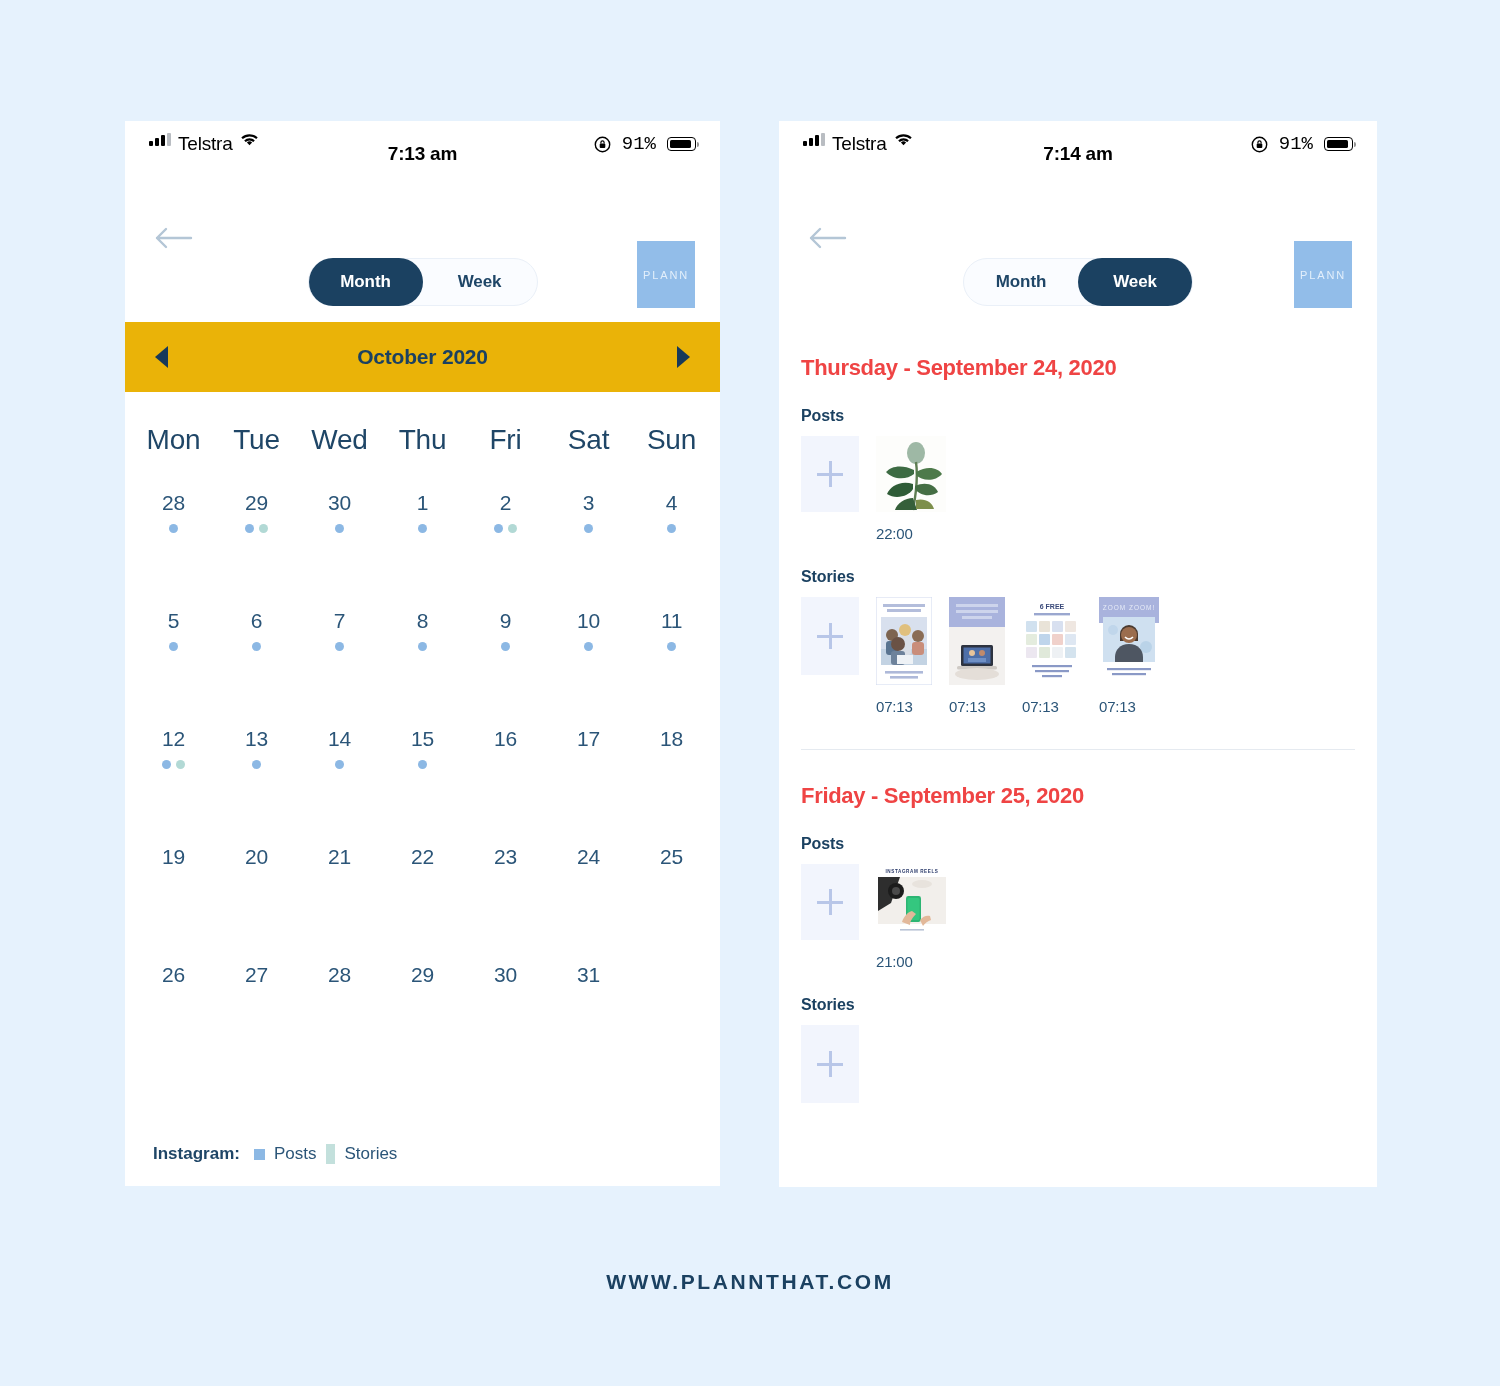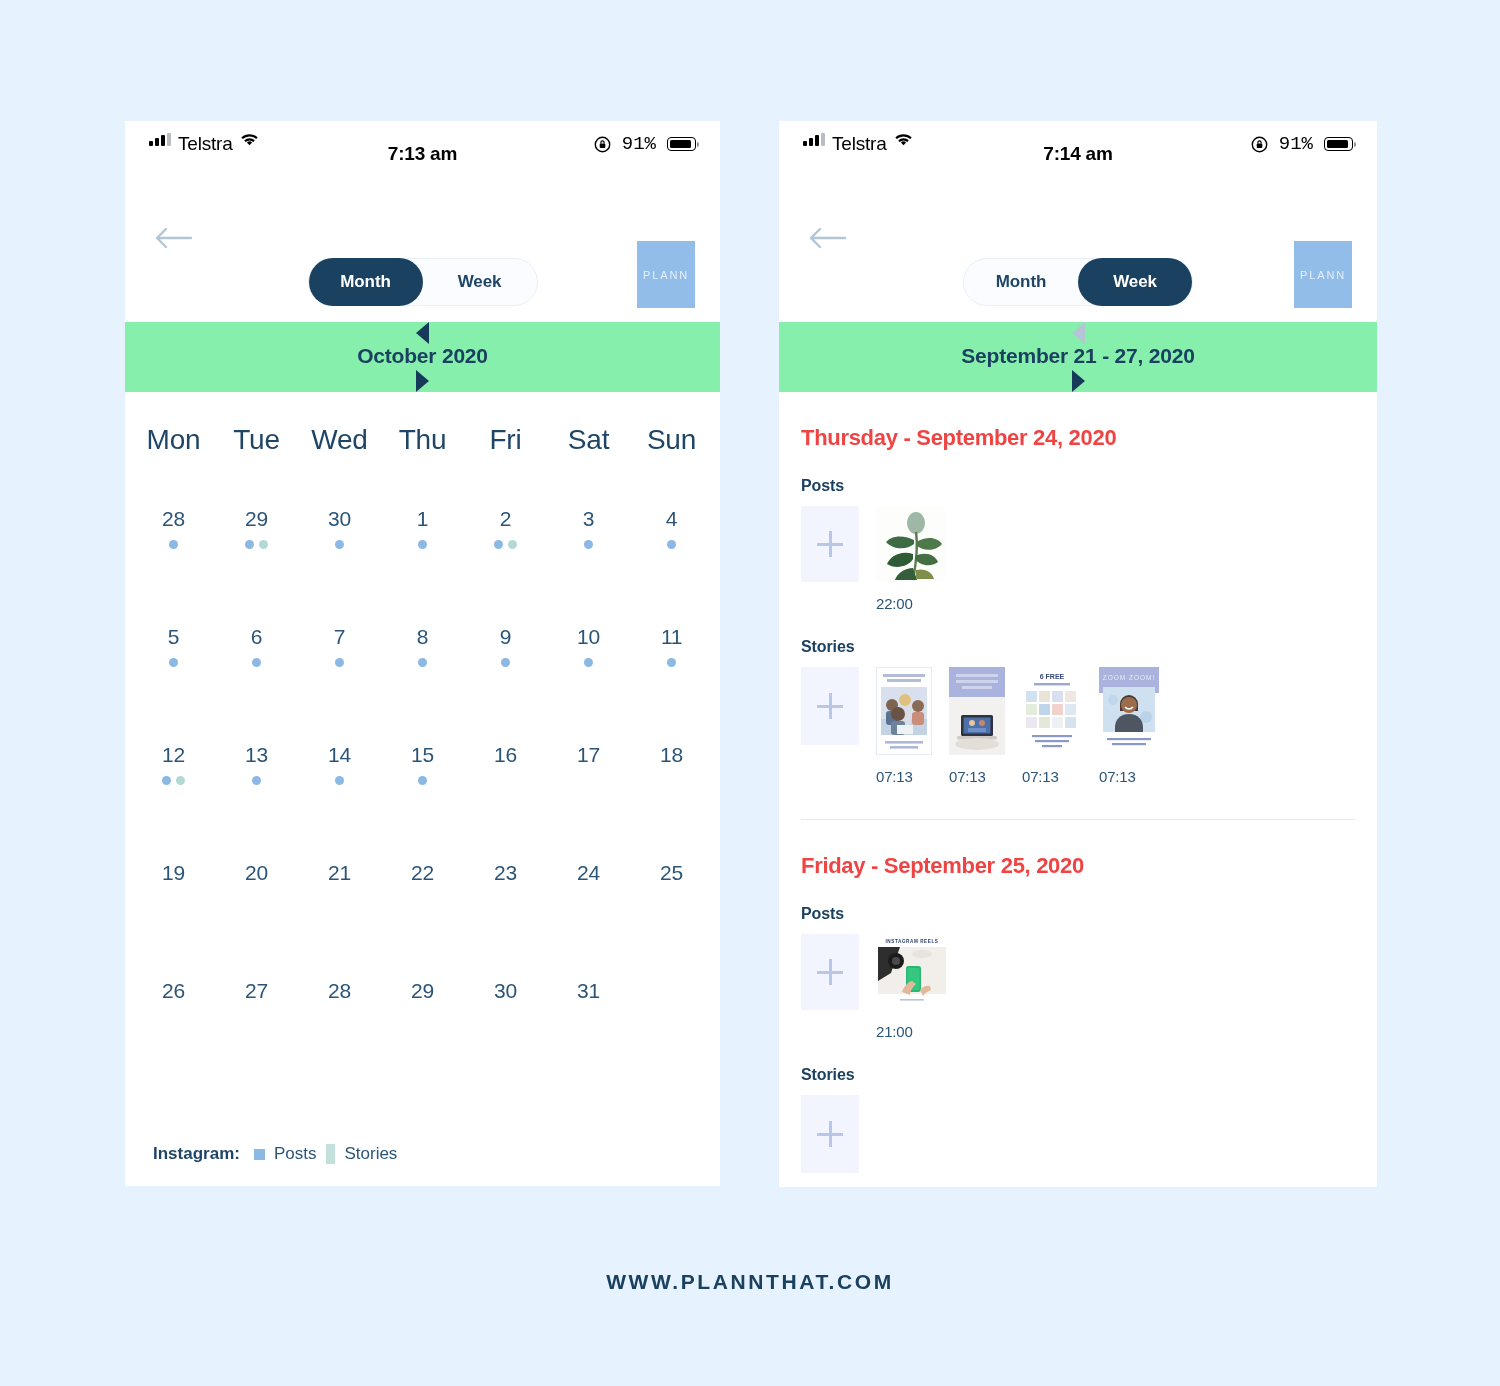--- a/index.html
+++ b/index.html
@@ -83,24 +83,23 @@
   .seg-btn {
     flex: 1; height: 48px; border-radius: 28px;
     display: flex; align-items: center; justify-content: center;
     font-size: 17px; font-weight: 700; color: #1f4667;
     letter-spacing: -0.1px;
   }
   .seg-btn.active { background: #1b4161; color: #ffffff; }
 
   
   .datebar {
-    height: 70px; background: #86efac;
+    height: 70px; background: #eab308;
     display: flex; align-items: center; justify-content: space-between;
     padding: 0 30px;
-    flex-direction: column;
   }
   .datebar-title {
     flex: 1; text-align: center;
     font-size: 21px; font-weight: 700; color: #1b4161;
     letter-spacing: -0.2px;
   }
   .tri {
     width: 0; height: 0; border-style: solid;
   }
   .tri-left  { border-width: 11px 13px 11px 0; border-color: transparent #17395a transparent transparent; }
@@ -114,21 +113,21 @@
   }
   .dow-row { padding-top: 32px; padding-bottom: 10px; }
   .dow {
     text-align: center; font-size: 28px; font-weight: 400;
     color: #1f4667; letter-spacing: -0.2px;
   }
   .week-row { height: 118px; align-content: start; padding-top: 26px; }
   .daycell { text-align: center; }
   .daynum {
     font-size: 21px; color: #2b5578; font-weight: 400;
-    letter-spacing: -0.3px; line-height: 1; margin-top: 16px;
+    letter-spacing: -0.3px; line-height: 1;
   }
   .dots {
     margin-top: 11px; height: 9px;
     display: flex; align-items: center; justify-content: center; gap: 5px;
   }
   .dot { width: 9px; height: 9px; border-radius: 50%; display: block; }
   .dot.post  { background: #8cb8e4; }
   .dot.story { background: #b2d9d5; }
 
   
@@ -499,25 +498,20 @@
           </svg>
       </span>
       <span class="plann-logo">PLANN</span>
 
       <div class="segmented">
         <div class="seg-btn">Month</div>
         <div class="seg-btn active">Week</div>
       </div>
     </div>
 
-    <div class="datebar">
-      <span class="tri tri-left dim"></span>
-      <span class="datebar-title">September 21 - 27, 2020</span>
-      <span class="tri tri-right"></span>
-    </div>
 
     <div class="weekbody" id="week-container">
         <div class="day-title">Thursday - September 24, 2020</div>
         <div class="section-label">Posts</div>
         <div class="thumb-row">
           <div class="thumb-col">
             <div class="add-tile post-size">
               <span class="plus"></span>
             </div>
           </div>

